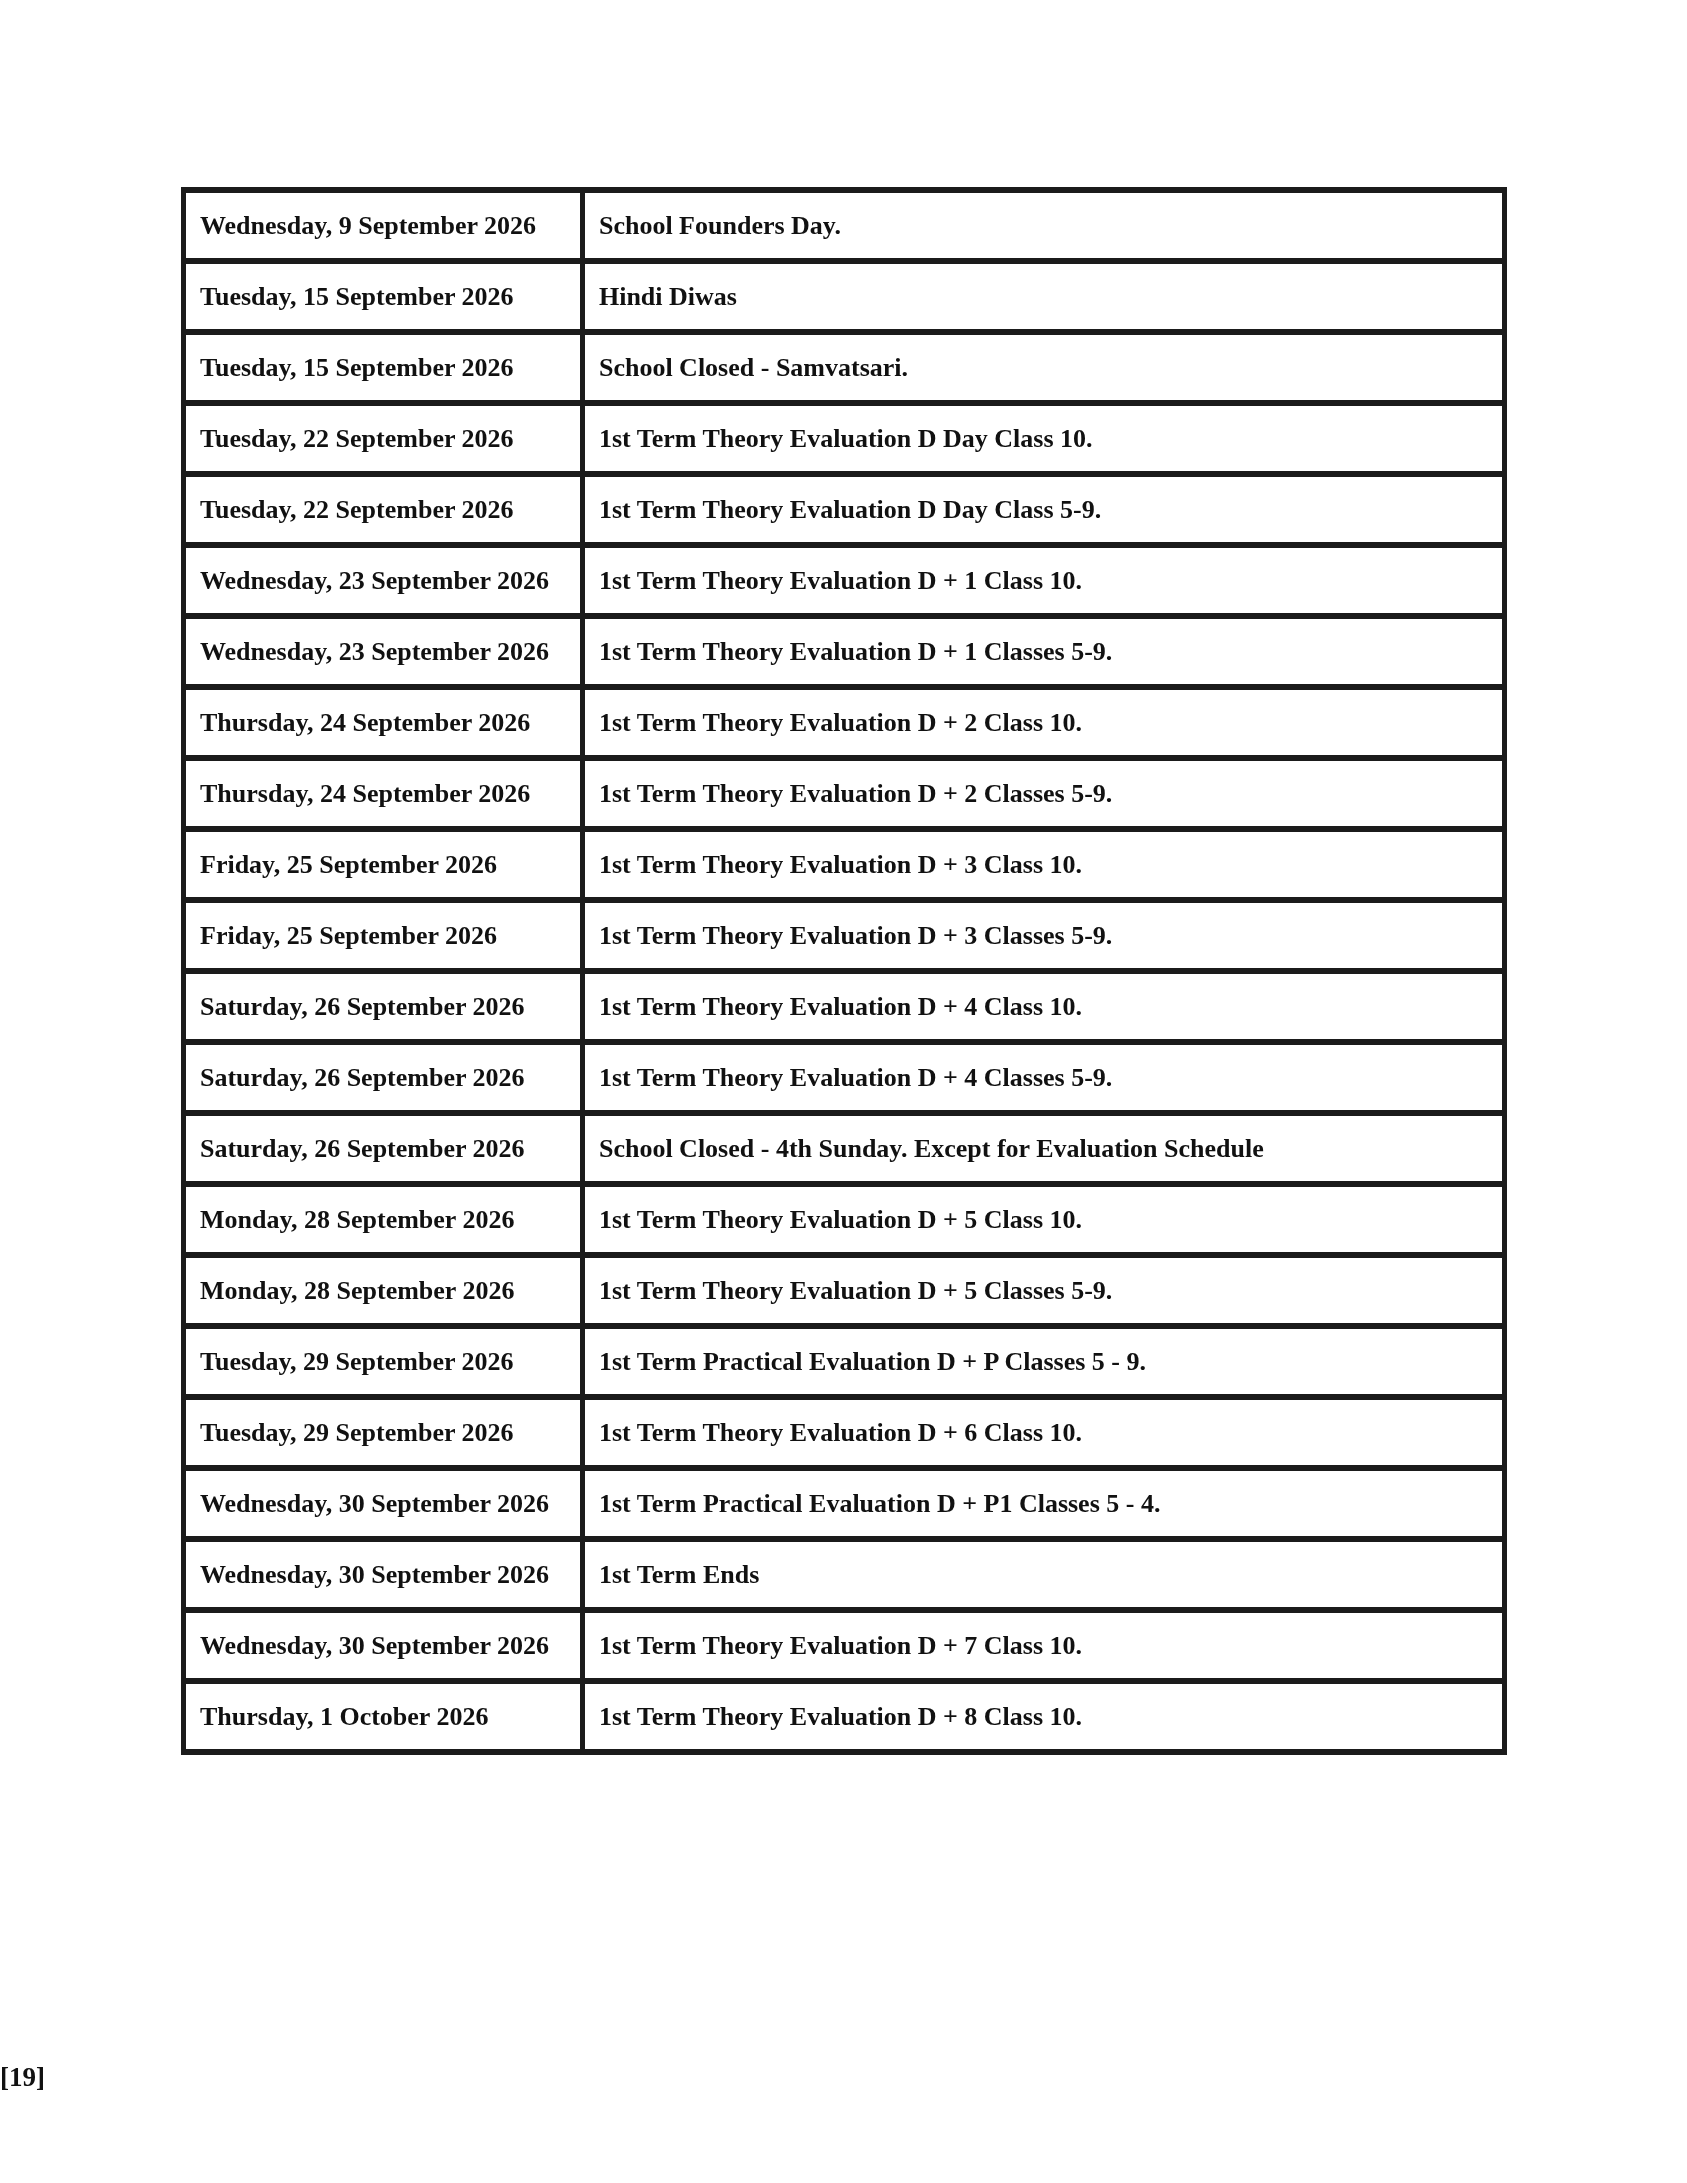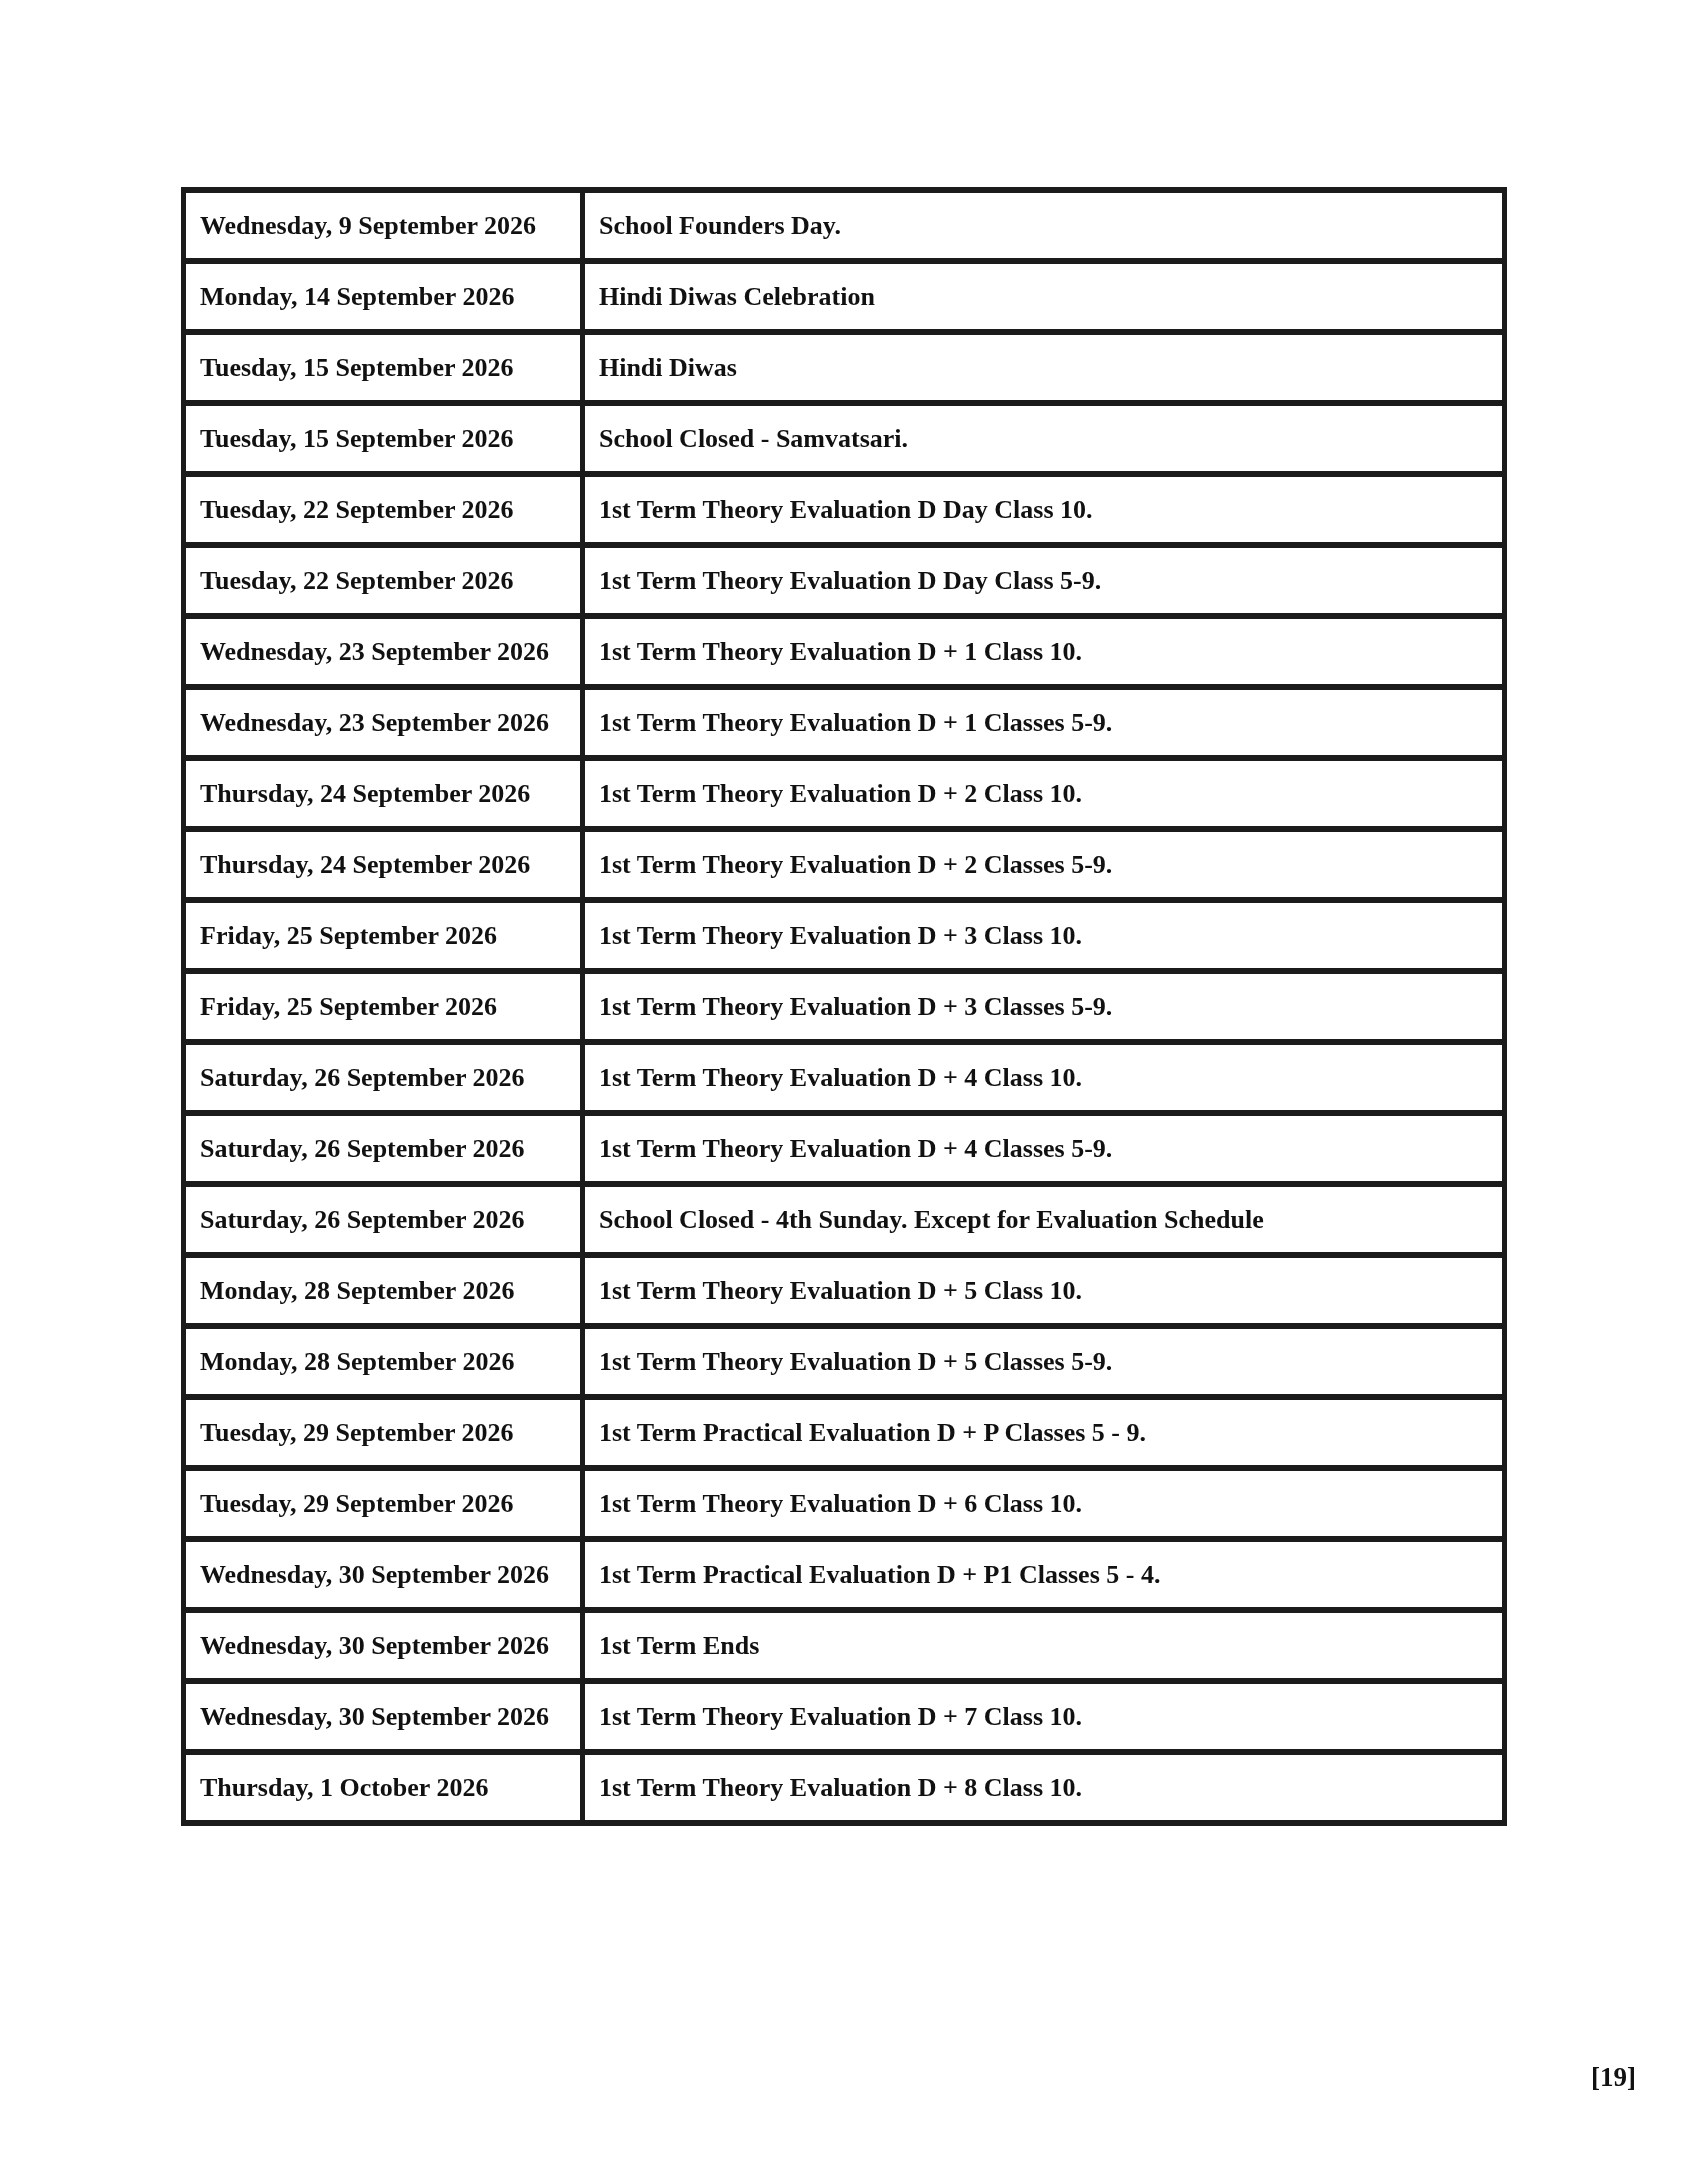--- a/index.html
+++ b/index.html
@@ -38,21 +38,21 @@
     line-height: 1.15;
     white-space: nowrap;
     padding: 0 4px 0 14px;
     overflow: hidden;
   }
   .page-footer {
     position: absolute;
     top: 2062px;
     left: 0;
     width: 1636px;
-    text-align: right;
+    text-align: left;
     font-weight: bold;
     font-size: 27px;
   }
 </style>
 </head>
 <body>
 
 <div class="page">
 
   <table class="calendar-table">
@@ -60,24 +60,20 @@
       <col class="col-date">
       <col class="col-event">
     </colgroup>
     <tbody>
   <tr>
     <td>Wednesday, 9 September 2026</td>
     <td>School Founders Day.</td>
   </tr>
 
 
-  <tr>
-    <td>Monday, 14 September 2026</td>
-    <td>Hindi Diwas Celebration</td>
-  </tr>
 
   <tr>
     <td>Tuesday, 15 September 2026</td>
     <td>Hindi Diwas</td>
   </tr>
 
   <tr>
     <td>Tuesday, 15 September 2026</td>
     <td>School Closed - Samvatsari.</td>
   </tr>

